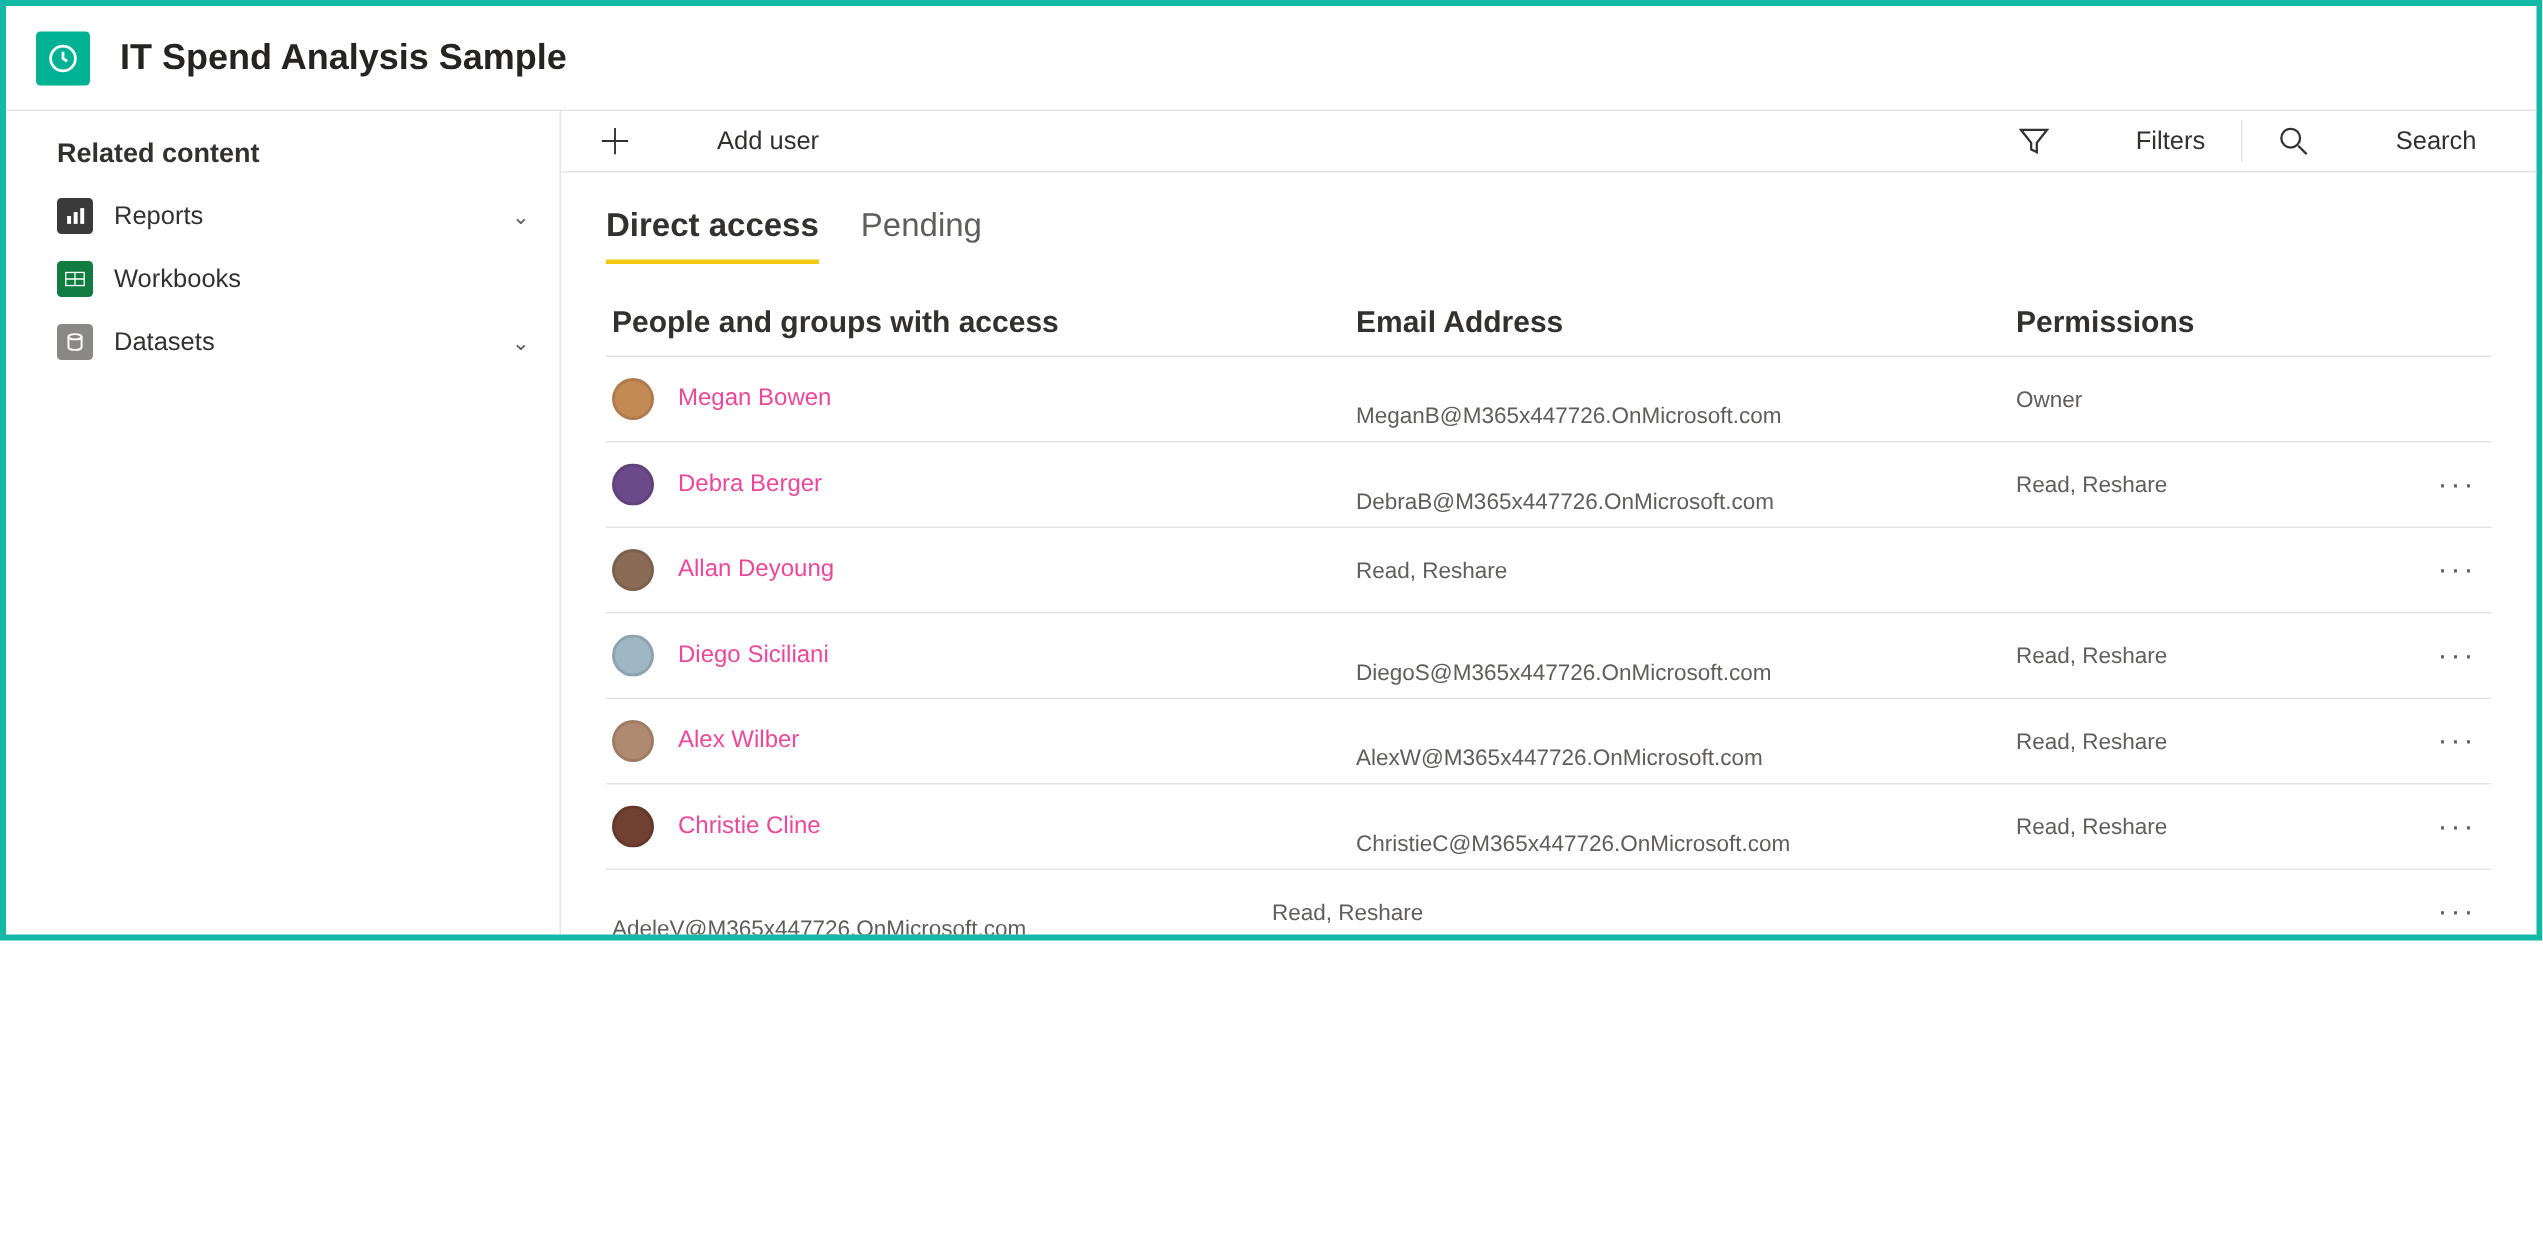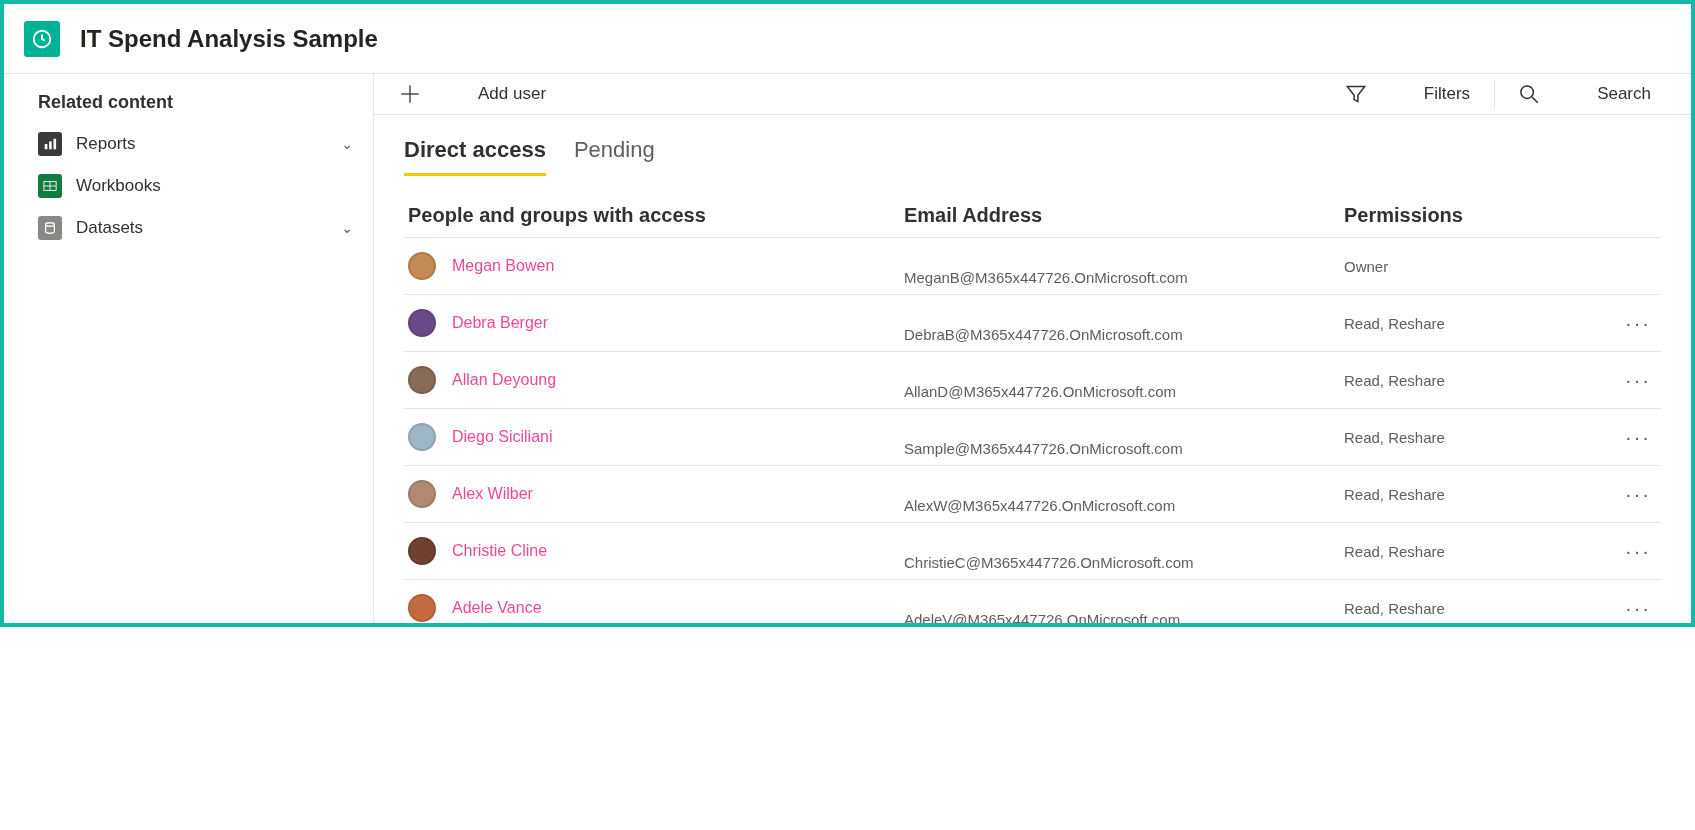--- a/index.html
+++ b/index.html
@@ -158,32 +158,31 @@
               <div class="col-perm perm">Read, Reshare</div>
               <div class="col-actions">
                 <div class="more">···</div>
               </div>
             </div>
             <div class="row">
               <div class="people-cell">
                 <div class="avatar" style="background:#8a6b55"></div>
                 <div class="name">Allan Deyoung</div>
               </div>
-              <div class="col-email email">AllanD@M365x447726.OnMicrosoft.com</div>
               <div class="col-perm perm">Read, Reshare</div>
               <div class="col-actions">
                 <div class="more">···</div>
               </div>
             </div>
             <div class="row">
               <div class="people-cell">
                 <div class="avatar" style="background:#9fb6c4"></div>
                 <div class="name">Diego Siciliani</div>
               </div>
-              <div class="col-email email">Sample@M365x447726.OnMicrosoft.com</div>
+              <div class="col-email email">DiegoS@M365x447726.OnMicrosoft.com</div>
               <div class="col-perm perm">Read, Reshare</div>
               <div class="col-actions">
                 <div class="more">···</div>
               </div>
             </div>
             <div class="row">
               <div class="people-cell">
                 <div class="avatar" style="background:#b08a70"></div>
                 <div class="name">Alex Wilber</div>
               </div>
@@ -198,24 +197,20 @@
                 <div class="avatar" style="background:#704030"></div>
                 <div class="name">Christie Cline</div>
               </div>
               <div class="col-email email">ChristieC@M365x447726.OnMicrosoft.com</div>
               <div class="col-perm perm">Read, Reshare</div>
               <div class="col-actions">
                 <div class="more">···</div>
               </div>
             </div>
             <div class="row">
-              <div class="people-cell">
-                <div class="avatar" style="background:#c46a40"></div>
-                <div class="name">Adele Vance</div>
-              </div>
               <div class="col-email email">AdeleV@M365x447726.OnMicrosoft.com</div>
               <div class="col-perm perm">Read, Reshare</div>
               <div class="col-actions">
                 <div class="more">···</div>
               </div>
             </div>
           </div>
       </div>
     </div>
   </div>

